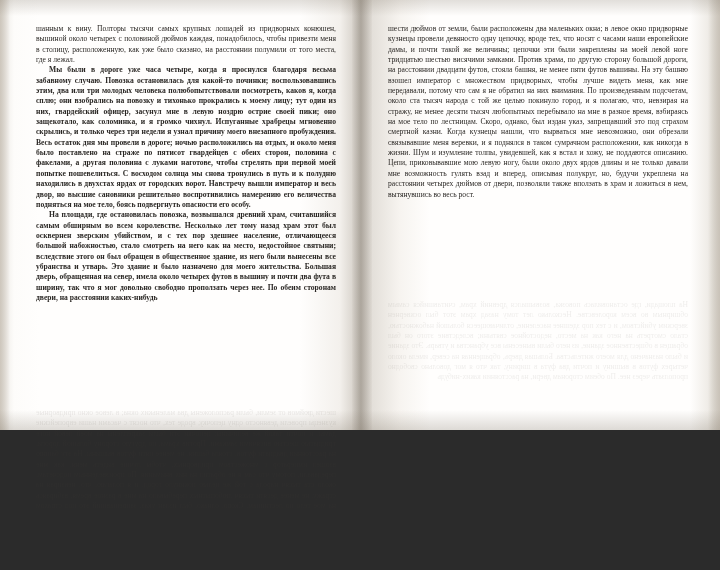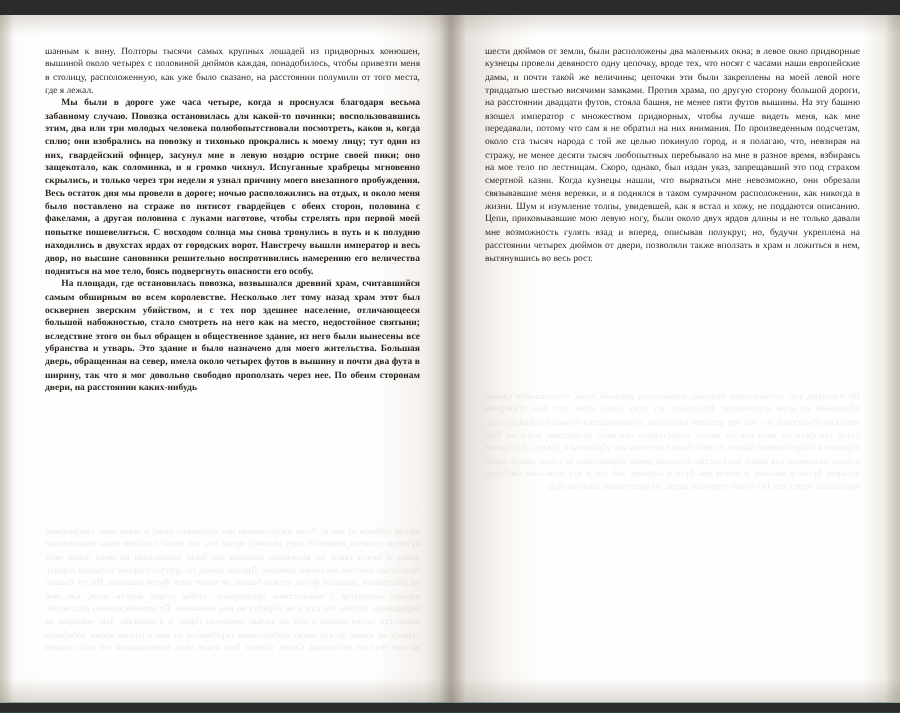--- a/index.html
+++ b/index.html
@@ -7,24 +7,23 @@
     margin: 0;
     padding: 0;
     width: 720px;
     height: 570px;
     overflow: hidden;
     background: #2b2b2b;
   }
   #book {
     position: relative;
     width: 720px;
-    height: 550px;
-    background: #14b8a6;
+    height: 430px;
+    background: #f0abfc;
     font-family: "Liberation Serif", serif;
-    margin-top: 12px;
   }
   
   .page-bg {
     position: absolute;
     inset: 0;
     background:
       linear-gradient(to right,
         #e9e6e1 0px, #fdfcfa 14px, #fffefd 40px,
         #fffefd 300px, #f3f0ec 340px, #d8d3cc 354px,
         #cfc9c1 360px, #e3dfd9 372px, #f7f4f0 400px,

